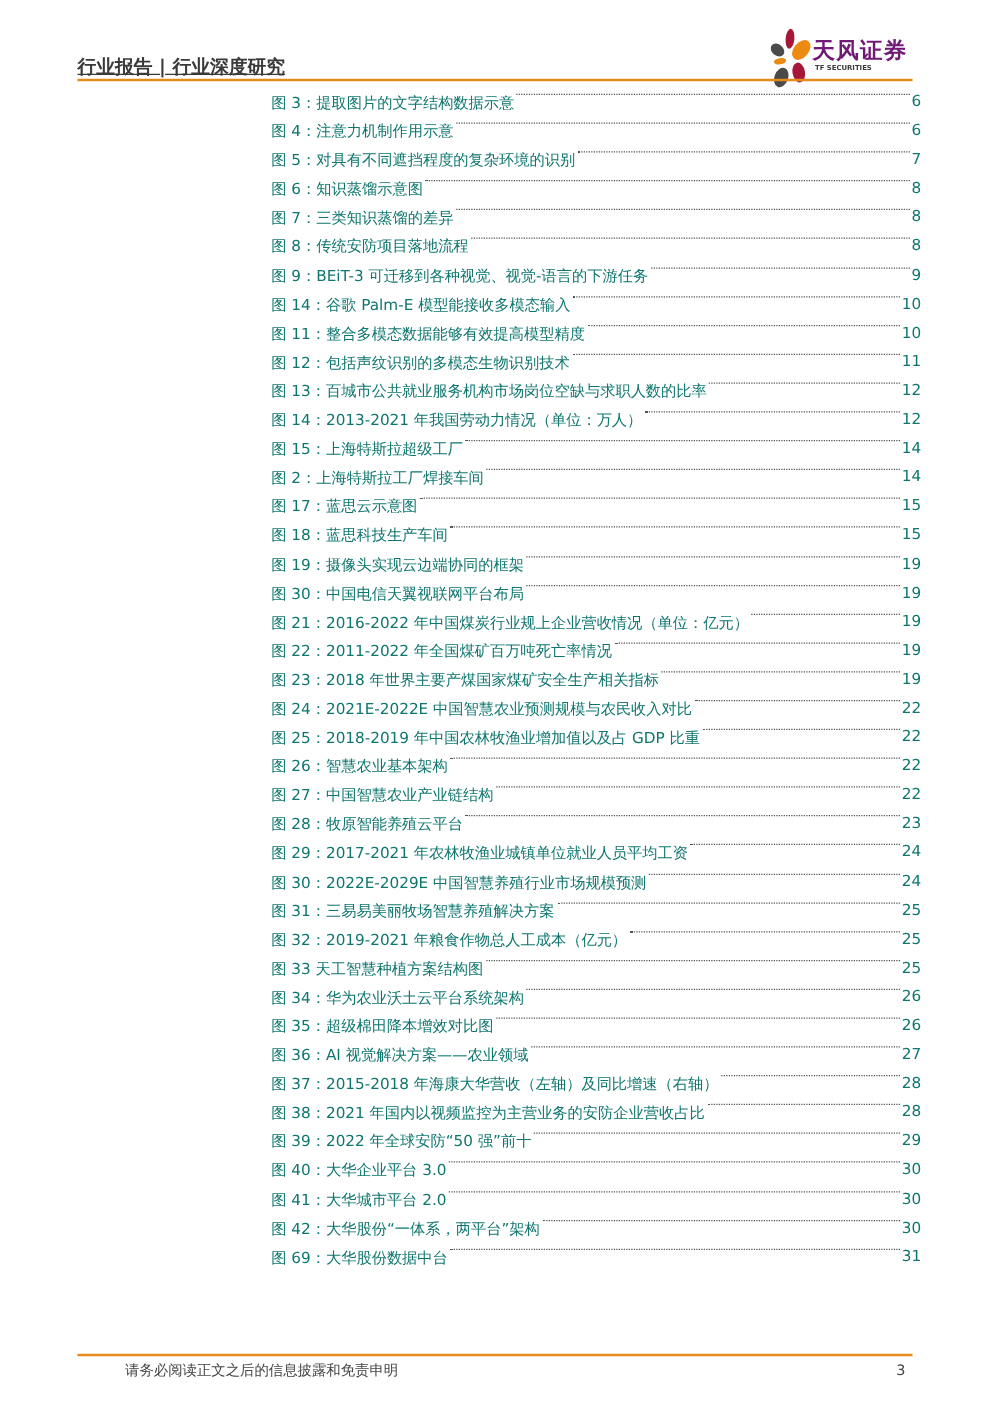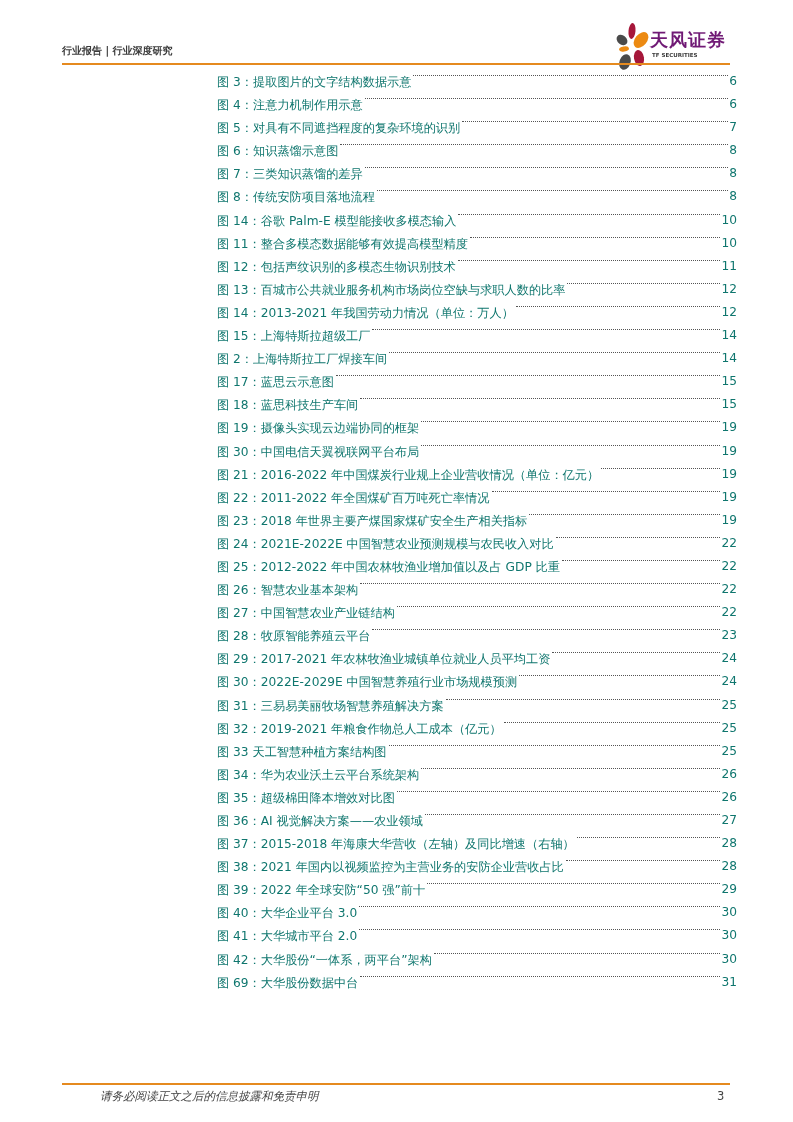--- a/index.html
+++ b/index.html
@@ -1,29 +1,29 @@
 <!DOCTYPE html>
 <html><head>
   <meta charset="utf-8">
   <style>
     html, body { margin: 0; padding: 0; background: #ffffff; }
     body { width: 793px; height: 1122px; position: relative; overflow: hidden;
            font-family: "DejaVu Sans", "Liberation Sans", sans-serif; color: #333; }
-    .header-title { position: absolute; left: 62px; top: 44px; font-size: 10px; font-weight: bold; color: #3a3a3a; letter-spacing: 0px; }
+    .header-title { position: absolute; left: 62px; top: 44px; font-size: 15px; font-weight: bold; color: #3a3a3a; letter-spacing: 0px; text-decoration: underline; }
     .header-line { position: absolute; left: 62px; top: 63px; width: 668px; height: 2px; background: #e58a1f; }
     .logo { position: absolute; left: 614px; top: 22px; width: 120px; height: 50px; }
     .logo-text { position: absolute; left: 36px; top: 6px; font-size: 18px; font-weight: bold; color: #701a75; letter-spacing: 1px; white-space: nowrap; }
     .logo-sub { position: absolute; left: 38px; top: 30px; font-size: 5.5px; font-weight: bold; color: #3c3c3c; white-space: nowrap; }
     .toc { position: absolute; left: 217px; top: 74px; width: 520px; }
     .toc-row { display: flex; align-items: flex-start; height: 23.1px; font-size: 12.2px; color: #0f766e; white-space: nowrap; }
     .toc-label { flex: 0 0 auto; }
     .toc-dots { flex: 1 1 auto; border-bottom: 1px dotted #555; margin: 0 1px 4px 2px; height: 1px; }
     .toc-page { flex: 0 0 auto; text-align: right; }
     .footer-line { position: absolute; left: 62px; top: 1083px; width: 668px; height: 2px; background: #e58a1f; }
-    .footer-text { position: absolute; left: 100px; top: 1089px; font-size: 11.5px; color: #444; font-style: italic; }
+    .footer-text { position: absolute; left: 100px; top: 1089px; font-size: 11.5px; color: #444; }
     .footer-page { position: absolute; left: 717px; top: 1089px; font-size: 11.5px; color: #444; }
   </style>
 </head>
 <body>
 
 <div>
   <div class="header-title">行业报告 | 行业深度研究</div>
   <div class="logo">
     <svg width="36" height="50" viewBox="0 0 36 50" style="position:absolute;left:0;top:0;">
       <ellipse cx="18" cy="9" rx="3.5" ry="8" fill="#a6173a" transform="rotate(5 18 9)"></ellipse>
@@ -64,20 +64,25 @@
       <span class="toc-label">图 7：三类知识蒸馏的差异</span>
       <span class="toc-dots"></span>
       <span class="toc-page">8</span>
     </div>
   <div class="toc-row">
       <span class="toc-label">图 8：传统安防项目落地流程</span>
       <span class="toc-dots"></span>
       <span class="toc-page">8</span>
     </div>
   <div class="toc-row">
+      <span class="toc-label">图 9：BEiT-3 可迁移到各种视觉、视觉-语言的下游任务</span>
+      <span class="toc-dots"></span>
+      <span class="toc-page">9</span>
+    </div>
+  <div class="toc-row">
       <span class="toc-label">图 14：谷歌 Palm-E 模型能接收多模态输入</span>
       <span class="toc-dots"></span>
       <span class="toc-page">10</span>
     </div>
   <div class="toc-row">
       <span class="toc-label">图 11：整合多模态数据能够有效提高模型精度</span>
       <span class="toc-dots"></span>
       <span class="toc-page">10</span>
     </div>
   <div class="toc-row">
@@ -139,21 +144,21 @@
       <span class="toc-label">图 23：2018 年世界主要产煤国家煤矿安全生产相关指标</span>
       <span class="toc-dots"></span>
       <span class="toc-page">19</span>
     </div>
   <div class="toc-row">
       <span class="toc-label">图 24：2021E-2022E 中国智慧农业预测规模与农民收入对比</span>
       <span class="toc-dots"></span>
       <span class="toc-page">22</span>
     </div>
   <div class="toc-row">
-      <span class="toc-label">图 25：2012-2022 年中国农林牧渔业增加值以及占 GDP 比重</span>
+      <span class="toc-label">图 25：2018-2019 年中国农林牧渔业增加值以及占 GDP 比重</span>
       <span class="toc-dots"></span>
       <span class="toc-page">22</span>
     </div>
   <div class="toc-row">
       <span class="toc-label">图 26：智慧农业基本架构</span>
       <span class="toc-dots"></span>
       <span class="toc-page">22</span>
     </div>
   <div class="toc-row">
       <span class="toc-label">图 27：中国智慧农业产业链结构</span>

